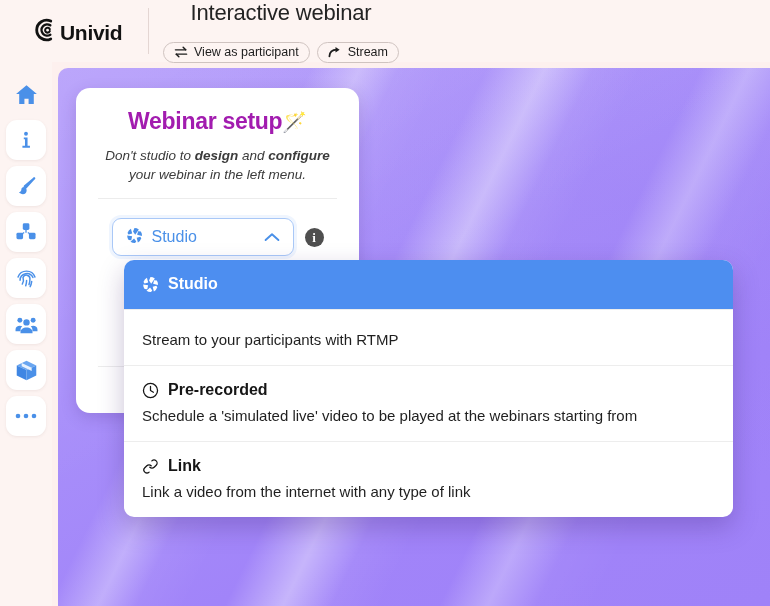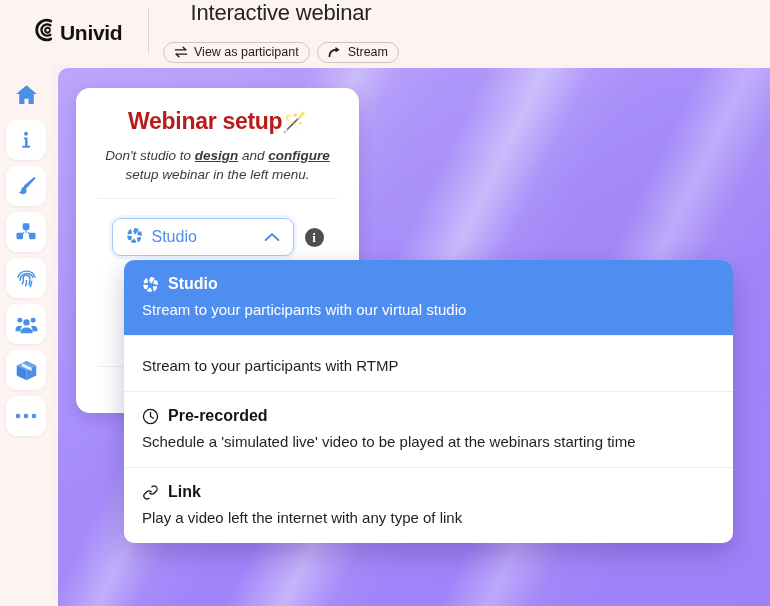--- a/index.html
+++ b/index.html
@@ -167,36 +167,36 @@
     background: #ffffff;
     border-radius: 14px;
     box-shadow: 0 5px 16px rgba(60, 30, 110, 0.18);
     padding: 18px 20px 0 20px;
     z-index: 5;
   }
 
   .card-title {
     font-size: 23px;
     font-weight: bold;
-    color: #b91c1c;
+    color: #a21caf;
     text-align: center;
     letter-spacing: -0.3px;
     line-height: 30px;
   }
   .card-title .wand { font-size: 20px; }
 
   .card-sub {
     margin-top: 9px;
     font-size: 13.5px;
     font-style: italic;
     color: #3b3b3b;
     text-align: center;
     line-height: 19px;
   }
-  .card-sub b { font-weight: bold; text-decoration: underline; }
+  .card-sub b { font-weight: bold; }
 
   .card-divider {
     margin: 14px 2px 0 2px;
     height: 1px;
     background: #ececec;
   }
 
   .card-divider.lower {
     position: absolute;
     left: 22px;
@@ -437,21 +437,21 @@
 
   <div class="stage-wrap">
     <div class="stage">
 
       <div class="setup-card">
 
         <div class="card-title">
           <span>Webinar setup</span><span class="wand">🪄</span>
         </div>
 
-        <div class="card-sub"><span>Don't studio to </span><b>design</b><span> and </span><b>configure</b><span> setup webinar in the left menu.</span></div>
+        <div class="card-sub"><span>Don't studio to </span><b>design</b><span> and </span><b>configure</b><span> your webinar in the left menu.</span></div>
 
         <div class="card-divider"></div>
 
         <div class="select-row">
 
           <div class="select-trigger">
             <span>
               <svg width="17" height="17" viewBox="0 0 20 20" aria-hidden="true">
                 <g fill="#4a90e8">
                   <path d="M10 1.2a8.8 8.8 0 0 1 5.1 1.6L10.8 9 8.3 5.4Z"></path>
@@ -490,52 +490,51 @@
                   <path d="M17.5 5.2a8.8 8.8 0 0 1 1.2 5.3l-5.6-1.3 1.2-4.2Z"></path>
                   <path d="M18 13.3a8.8 8.8 0 0 1-4 5l-1.4-5.6 4.2-1.1Z"></path>
                   <path d="M10.6 18.8a8.8 8.8 0 0 1-5.3-1.4l4.2-3.9 2.6 3.5Z"></path>
                   <path d="M3.1 15.3A8.8 8.8 0 0 1 1.4 10l5.8 1-1 4.5Z"></path>
                   <path d="M1.8 7.1a8.8 8.8 0 0 1 4-5.1l1.5 5.7L3 8.9Z"></path>
                 </g>
               </svg>
             </span>
             <span>Studio</span>
           </div>
-          <div class="dd-desc">Stream to your participants with our virtual studio</div>
         </div>
 
         <div class="dd-item">
           <div class="dd-desc">Stream to your participants with RTMP</div>
         </div>
 
         <div class="dd-item">
           <div class="dd-head">
             <span class="dd-ico">
               <svg width="17" height="17" viewBox="0 0 20 20" aria-hidden="true">
                 <circle cx="10" cy="10" r="8.3" fill="none" stroke="#161616" stroke-width="1.5"></circle>
                 <path d="M10 5.2V10l3.4 2.1" fill="none" stroke="#161616" stroke-width="1.5" stroke-linecap="round" stroke-linejoin="round"></path>
               </svg>
             </span>
             <span>Pre-recorded</span>
           </div>
-          <div class="dd-desc">Schedule a 'simulated live' video to be played at the webinars starting time</div>
+          <div class="dd-desc">Schedule a 'simulated live' video to be played at the webinars starting from</div>
         </div>
 
         <div class="dd-item">
           <div class="dd-head">
             <span class="dd-ico">
               <svg width="17" height="17" viewBox="0 0 20 20" aria-hidden="true">
                 <g fill="none" stroke="#161616" stroke-width="1.5" stroke-linecap="round">
                   <path d="M11.6 3.4a3.6 3.6 0 0 1 5.1 5.1l-2.4 2.4a3.6 3.6 0 0 1-5.1 0"></path>
                   <path d="M8.4 16.6a3.6 3.6 0 0 1-5.1-5.1l2.4-2.4a3.6 3.6 0 0 1 5.1 0"></path>
                 </g>
               </svg>
             </span>
             <span>Link</span>
           </div>
-          <div class="dd-desc">Play a video left the internet with any type of link</div>
+          <div class="dd-desc">Link a video from the internet with any type of link</div>
         </div>
 
       </div>
 
     </div>
   </div>
 </div>
 
 </body></html>

